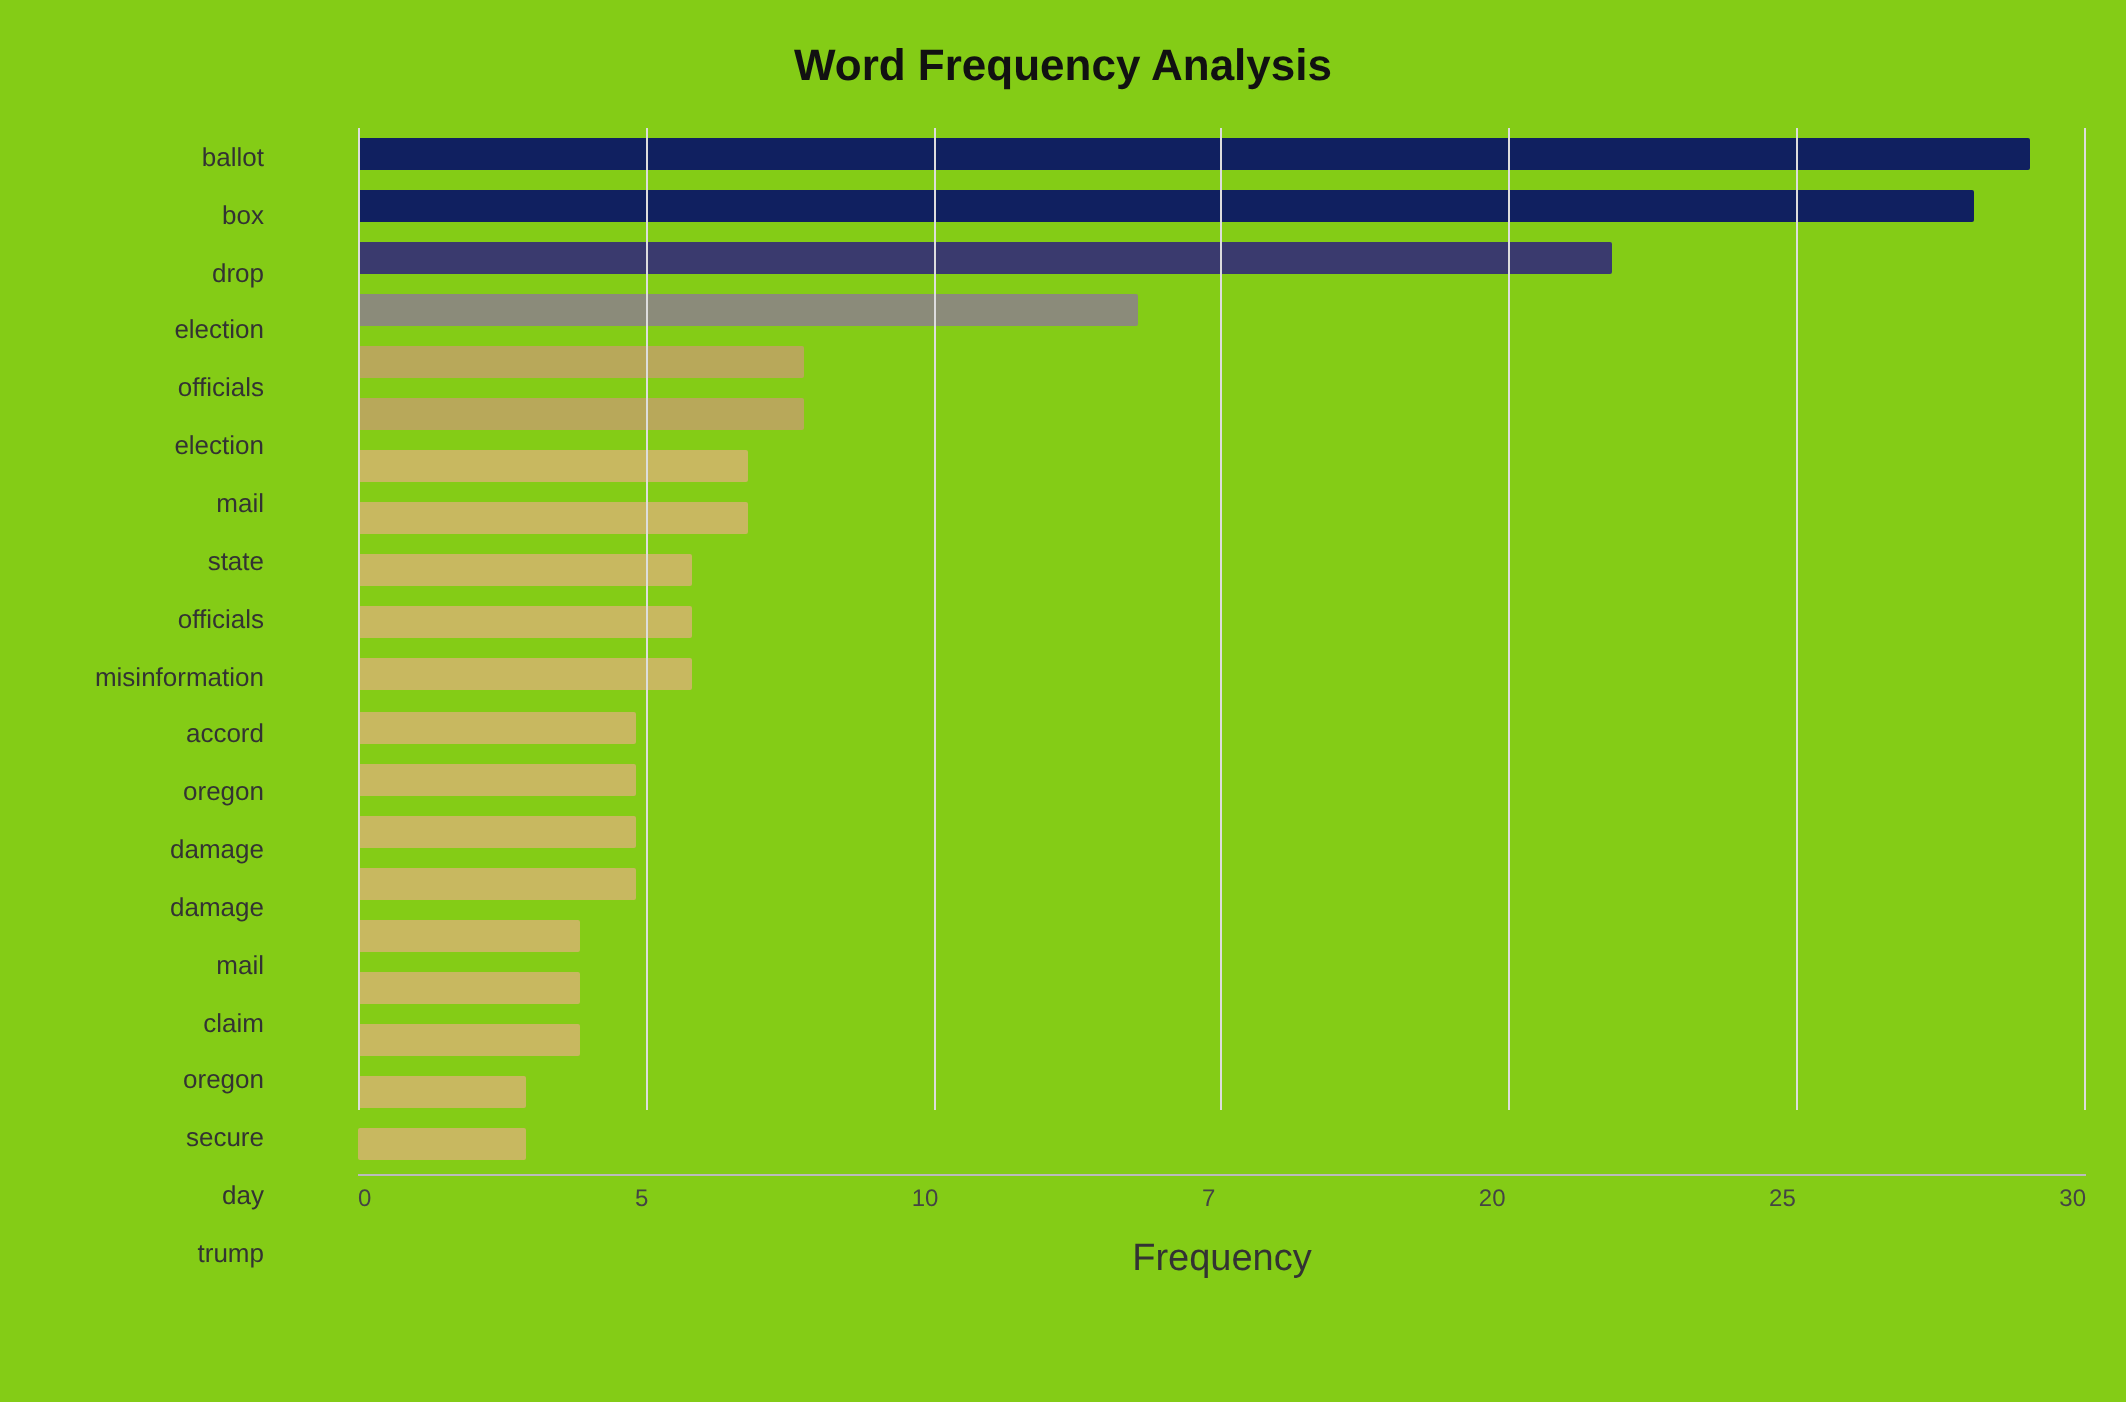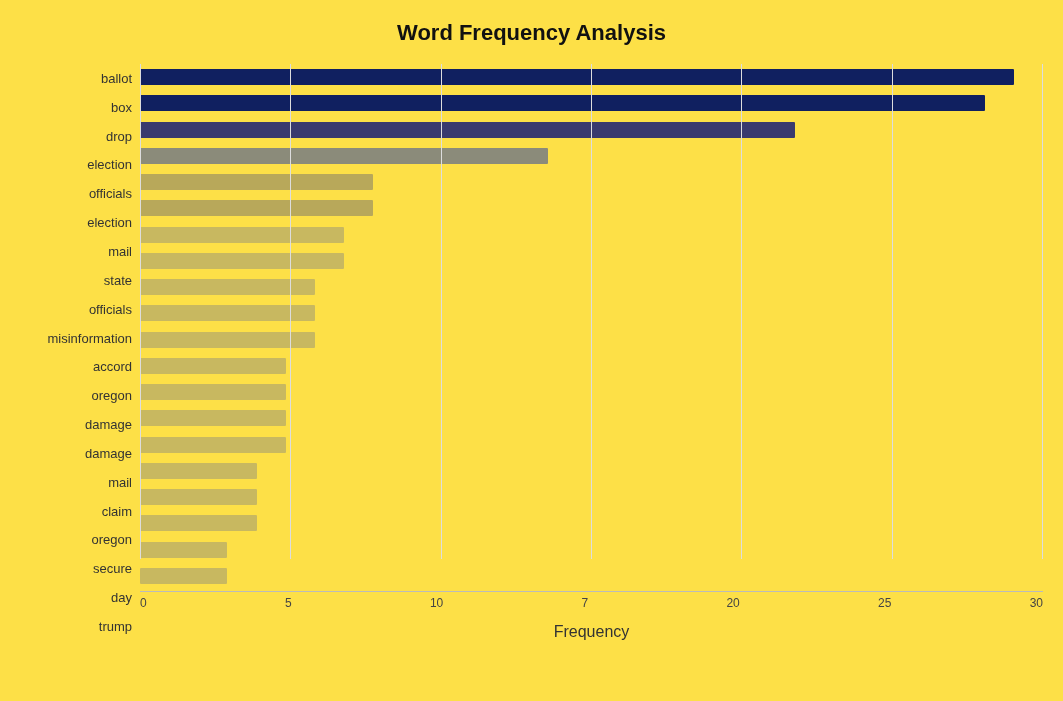--- a/index.html
+++ b/index.html
@@ -6,38 +6,39 @@
     body {
       background: #ffffff;
       font-family: Arial, sans-serif;
       width: 1063px;
       height: 701px;
       overflow: hidden;
     }
     .chart-container {
       width: 1063px;
       height: 701px;
-      background: #fde047;
+      background: #84cc16;
       display: flex;
       flex-direction: column;
       align-items: center;
       padding: 20px 20px 60px 20px;
     }
     .chart-title {
       font-size: 22px;
       font-weight: bold;
       color: #111;
       margin-bottom: 18px;
       text-align: center;
     }
     .chart-area {
       display: flex;
       flex-direction: row;
       width: 100%;
       flex: 1;
+      gap: 39px;
     }
     .y-axis {
       display: flex;
       flex-direction: column;
       justify-content: space-around;
       align-items: flex-end;
       padding-right: 8px;
       width: 120px;
       flex-shrink: 0;
     }
@@ -98,21 +99,21 @@
       border-top: 1px solid #bbb;
       margin-top: 2px;
     }
     .x-tick {
       font-size: 12px;
       color: #444;
       text-align: center;
     }
     .x-label-row {
       text-align: center;
-      font-size: 16px;
+      font-size: 19px;
       color: #333;
       margin-top: 2px;
     }
     .x-axis-wrap {
       display: flex;
       flex-direction: column;
     }
   </style>
 </head>
 <body>

